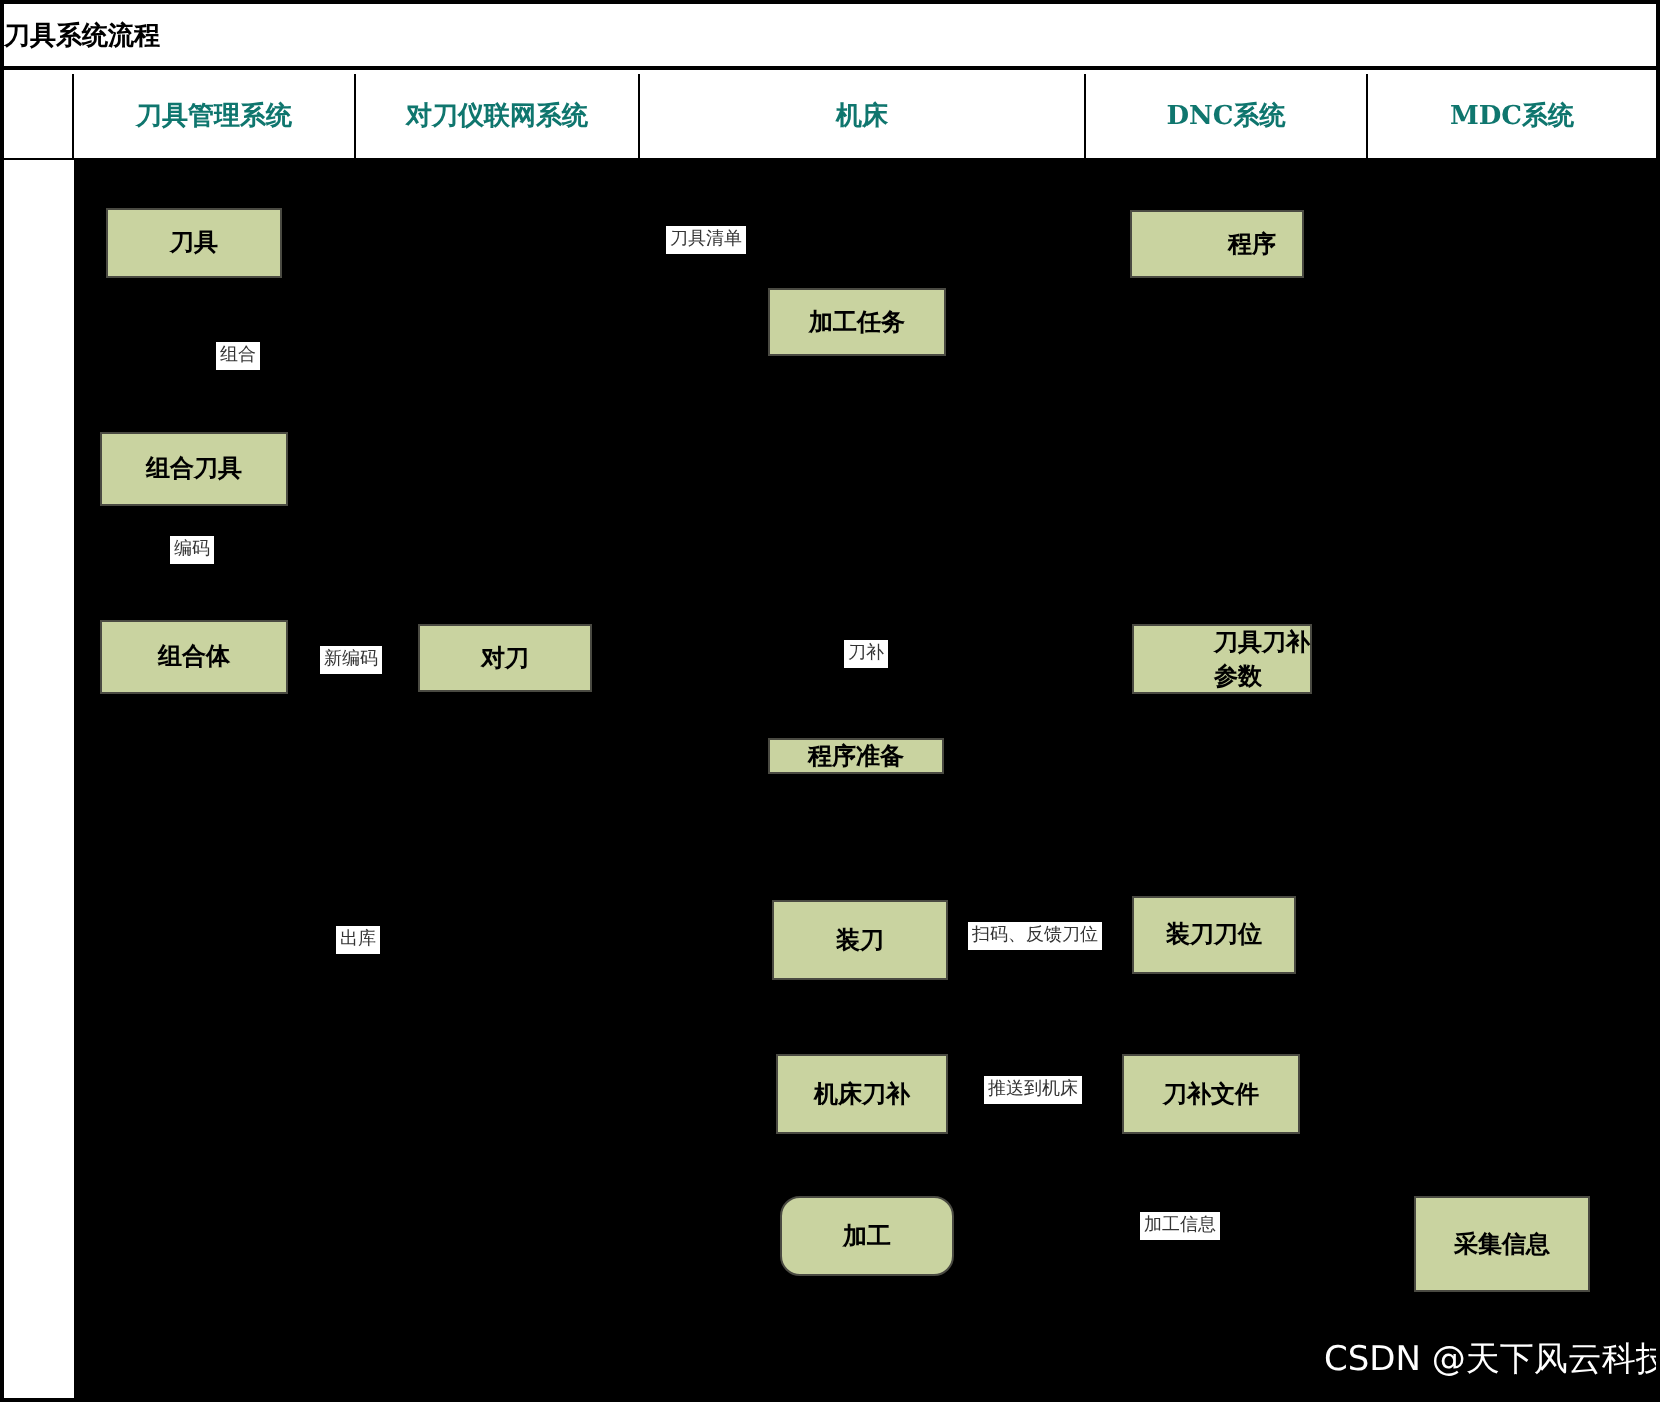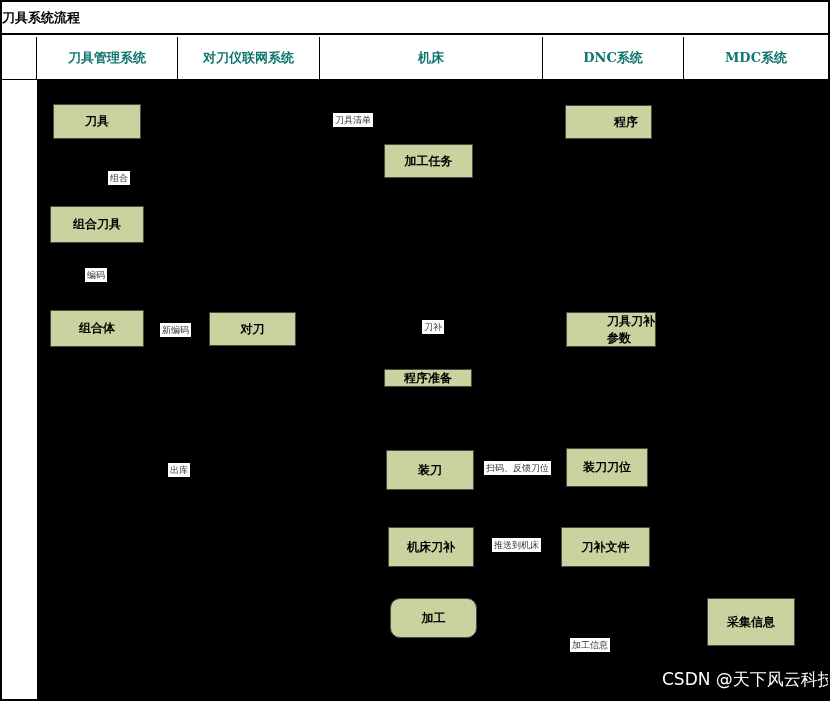--- a/index.html
+++ b/index.html
@@ -108,33 +108,33 @@
     <div class="hcell c2">对刀仪联网系统</div>
     <div class="hcell c3">机床</div>
     <div class="hcell c4">DNC系统</div>
     <div class="hcell c5">MDC系统</div>
   </div>
   <div class="body"></div>
   <div class="watermark">CSDN @天下风云科技</div>
 <div class="node" style="left: 51px; top: 102px; width: 88px; height: 35px;">刀具</div>
     <div class="node" style="left: 563px; top: 103px; width: 87px; height: 34px; padding-left: 35px;">程序</div>
     <div class="node" style="left: 382px; top: 142px; width: 89px; height: 34px;">加工任务</div>
-    <div class="node" style="left: 48px; top: 204px; width: 94px; height: 37px;">组合刀具</div>
+    <div class="node" style="left: 48px; top: 214px; width: 94px; height: 37px;">组合刀具</div>
     <div class="node" style="left: 48px; top: 308px; width: 94px; height: 37px;">组合体</div>
     <div class="node" style="left: 207px; top: 310px; width: 87px; height: 34px;">对刀</div>
     <div class="node" style="left: 564px; top: 310px; width: 90px; height: 35px; padding-left: 40px;">刀具刀补参数</div>
     <div class="node" style="left: 382px; top: 367px; width: 88px; height: 18px;">程序准备</div>
     <div class="node" style="left: 384px; top: 448px; width: 88px; height: 40px;">装刀</div>
     <div class="node" style="left: 564px; top: 446px; width: 82px; height: 39px;">装刀刀位</div>
     <div class="node" style="left: 386px; top: 525px; width: 86px; height: 40px;">机床刀补</div>
     <div class="node" style="left: 559px; top: 525px; width: 89px; height: 40px;">刀补文件</div>
     <div class="node" style="left: 388px; top: 596px; width: 87px; height: 40px; border-radius: 10px;">加工</div>
     <div class="node" style="left: 705px; top: 596px; width: 88px; height: 48px;">采集信息</div>
     <div class="edge-label" style="left: 331px; top: 111px;">刀具清单</div>
     <div class="edge-label" style="left: 106px; top: 169px;">组合</div>
     <div class="edge-label" style="left: 83px; top: 266px;">编码</div>
     <div class="edge-label" style="left: 158px; top: 321px;">新编码</div>
     <div class="edge-label" style="left: 420px; top: 318px;">刀补</div>
     <div class="edge-label" style="left: 166px; top: 461px;">出库</div>
     <div class="edge-label" style="left: 482px; top: 459px;">扫码、反馈刀位</div>
     <div class="edge-label" style="left: 490px; top: 536px;">推送到机床</div>
-    <div class="edge-label" style="left: 568px; top: 636px;">加工信息</div>
+    <div class="edge-label" style="left: 568px; top: 604px;">加工信息</div>
   </div>
 
 </body></html>

